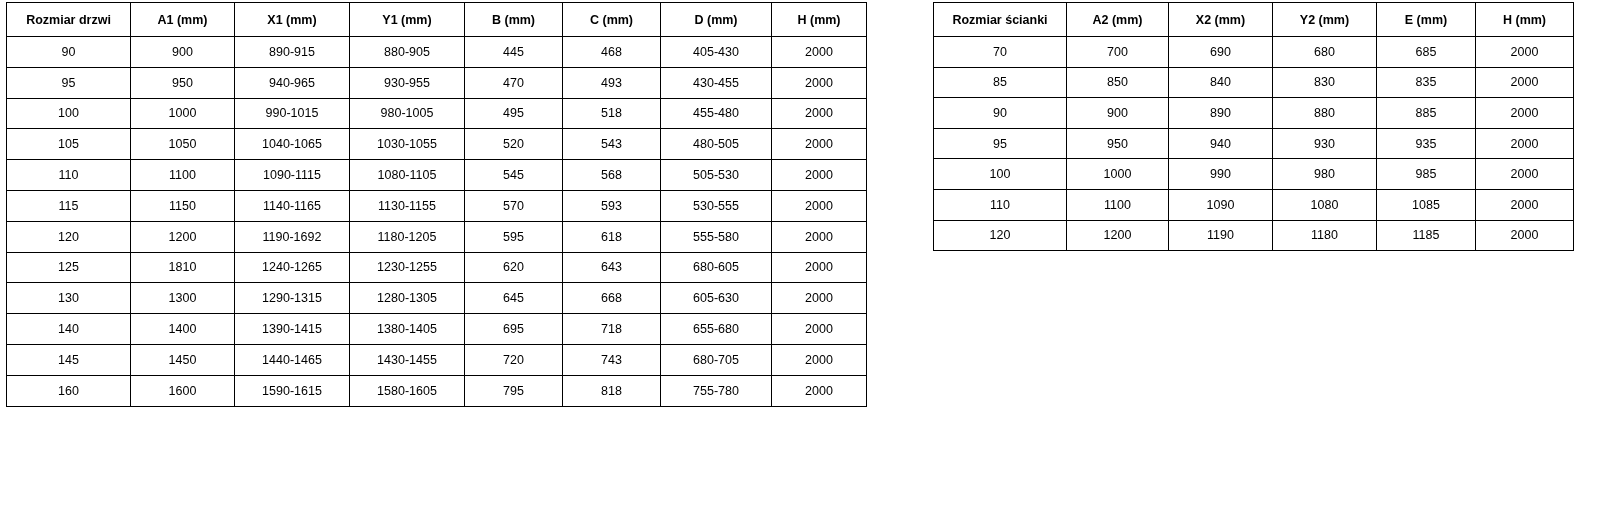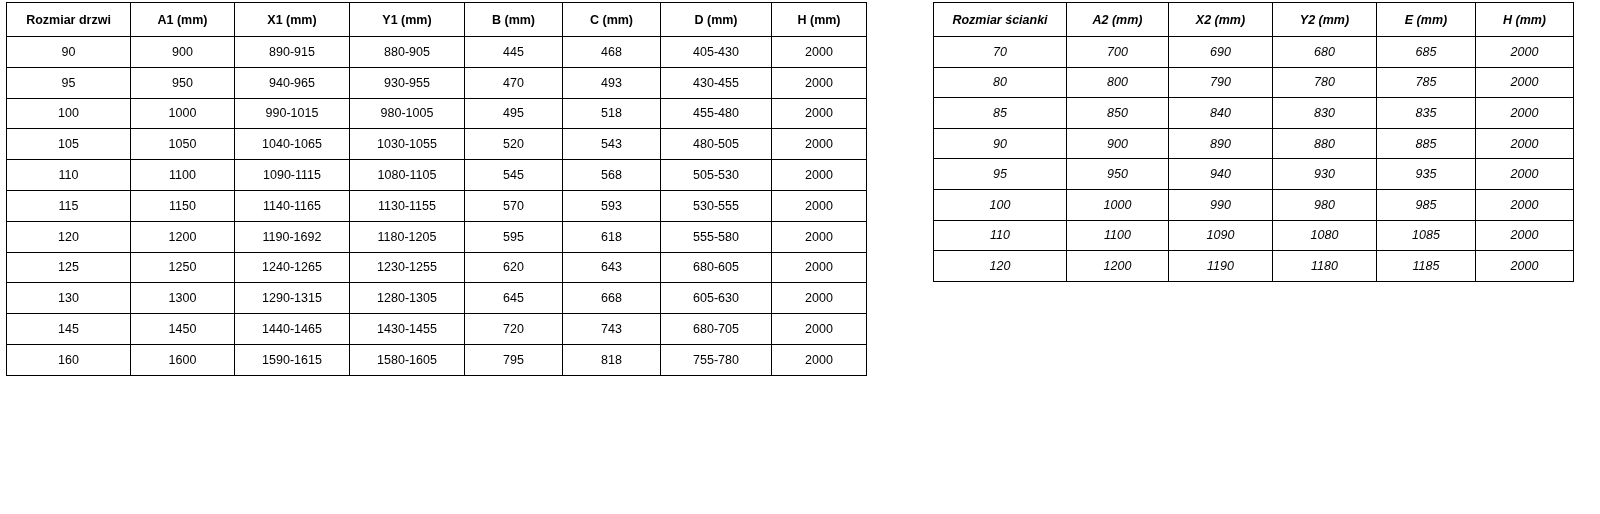--- a/index.html
+++ b/index.html
@@ -22,21 +22,20 @@
   .table-wrap {
     position: absolute;
   }
   #doors-wrap {
     left: 6px;
     top: 2px;
   }
   #walls-wrap {
     left: 933px;
     top: 2px;
-    font-style: italic;
   }
   table.grid {
     border-collapse: collapse;
     table-layout: fixed;
     padding-left: 42px;
   }
   table.grid th,
   table.grid td {
     border: 1px solid #000000;
     text-align: center;
@@ -166,36 +165,46 @@
           <td>1200</td>
           <td>1190-1692</td>
           <td>1180-1205</td>
           <td>595</td>
           <td>618</td>
           <td>555-580</td>
           <td>2000</td>
         </tr>
         <tr>
           <td>125</td>
-          <td>1250</td>
+          <td>1810</td>
           <td>1240-1265</td>
           <td>1230-1255</td>
           <td>620</td>
           <td>643</td>
           <td>680-605</td>
           <td>2000</td>
         </tr>
         <tr>
           <td>130</td>
           <td>1300</td>
           <td>1290-1315</td>
           <td>1280-1305</td>
           <td>645</td>
           <td>668</td>
           <td>605-630</td>
+          <td>2000</td>
+        </tr>
+        <tr>
+          <td>140</td>
+          <td>1400</td>
+          <td>1390-1415</td>
+          <td>1380-1405</td>
+          <td>695</td>
+          <td>718</td>
+          <td>655-680</td>
           <td>2000</td>
         </tr>
         <tr>
           <td>145</td>
           <td>1450</td>
           <td>1440-1465</td>
           <td>1430-1455</td>
           <td>720</td>
           <td>743</td>
           <td>680-705</td>
@@ -238,28 +247,20 @@
       <tbody>
         <tr>
           <td>70</td>
           <td>700</td>
           <td>690</td>
           <td>680</td>
           <td>685</td>
           <td>2000</td>
         </tr>
         <tr>
-          <td>80</td>
-          <td>800</td>
-          <td>790</td>
-          <td>780</td>
-          <td>785</td>
-          <td>2000</td>
-        </tr>
-        <tr>
           <td>85</td>
           <td>850</td>
           <td>840</td>
           <td>830</td>
           <td>835</td>
           <td>2000</td>
         </tr>
         <tr>
           <td>90</td>
           <td>900</td>

